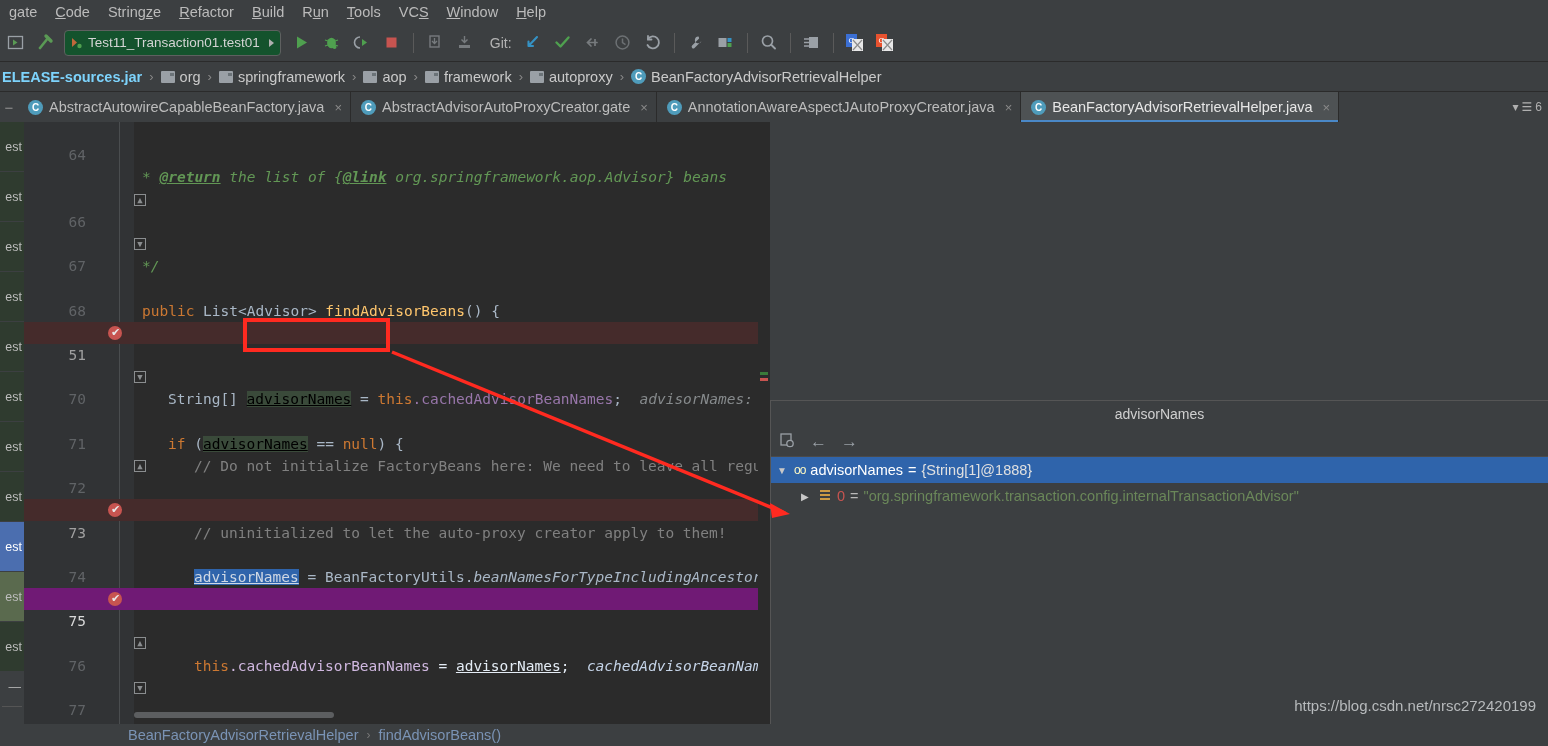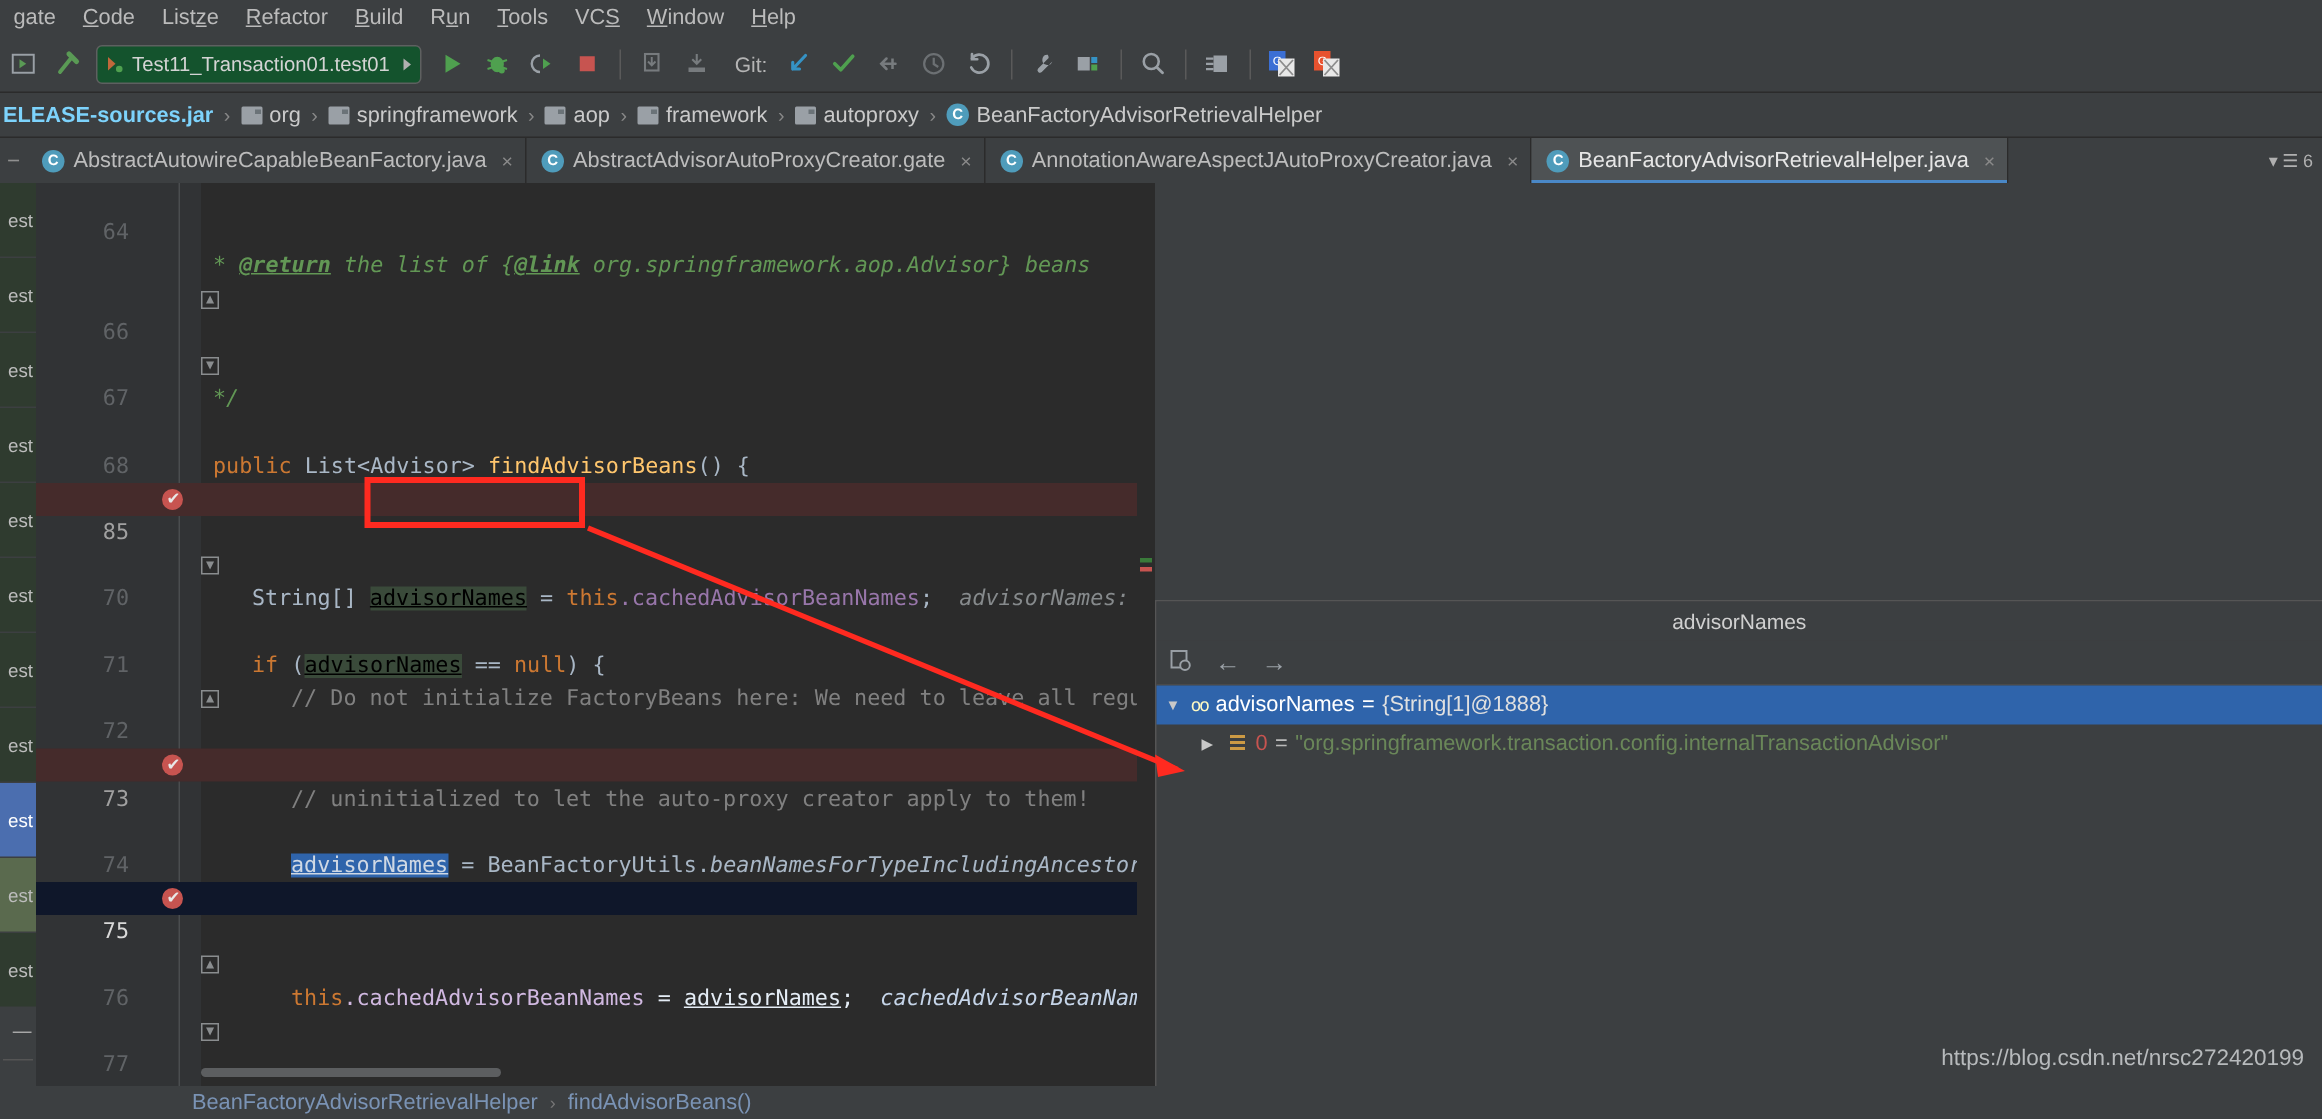--- a/index.html
+++ b/index.html
@@ -131,21 +131,21 @@
     position: relative; height: 22.2px; line-height: 22.2px;
     font-family: "DejaVu Sans Mono", monospace; font-size: 14.5px;
     white-space: pre;
   }
   .row .lnum {
     position: absolute; left: 0; width: 62px; text-align: right;
     color: #606366; font-family: "DejaVu Sans Mono", monospace; font-size: 14.5px;
   }
   .row .codetext { position: absolute; left: 118px; }
   .row.hl-red { background: #452b2b; }
-  .row.hl-blue { background: #0f172a; }
+  .row.hl-blue { background: #701a75; }
   .row.hl-red .lnum { color: #a0a0a0; }
   .row.hl-blue .lnum { color: #d8d8d8; }
 
   
   .bp {
     position: absolute; left: 84px; top: 4px; width: 14px; height: 14px;
     border-radius: 50%; background: #c75450;
   }
   .bp:after {
     content: "✔"; position: absolute; left: 3px; top: -4px; color: #e8e8e8;
@@ -251,21 +251,21 @@
   .bb-sep { color: #777; font-size: 12px; margin: 0 8px; }
 </style>
 </head>
 <body>
 
 <div id="app">
 
   <div class="menubar">
     <div class="menu-item"><span>gate</span></div>
     <div class="menu-item"><span class="mn">C</span><span>ode</span></div>
-    <div class="menu-item"><span>List</span><span class="mn">z</span><span>e</span></div>
+    <div class="menu-item"><span>String</span><span class="mn">z</span><span>e</span></div>
     <div class="menu-item"><span class="mn">R</span><span>efactor</span></div>
     <div class="menu-item"><span class="mn">B</span><span>uild</span></div>
     <div class="menu-item"><span>R</span><span class="mn">u</span><span>n</span></div>
     <div class="menu-item"><span class="mn">T</span><span>ools</span></div>
     <div class="menu-item"><span>VC</span><span class="mn">S</span></div>
     <div class="menu-item"><span class="mn">W</span><span>indow</span></div>
     <div class="menu-item"><span class="mn">H</span><span>elp</span></div>
   </div>
 
   <div class="toolbar">
@@ -512,21 +512,21 @@
           <span class="fold">▼</span>
           <span class="codetext"><span class="kw">public</span><span class="ident"> List&lt;Advisor&gt; </span><span class="mth">findAdvisorBeans</span><span class="ident">() {</span></span>
         </div>
 
         <div class="row" style="top:88.8px">
           <span class="lnum">68</span>
           <span class="codetext" style="left:144px"><span class="cmt">// Determine list of advisor bean names, if not cached already.</span></span>
         </div>
 
         <div class="row hl-red" style="top:111px">
-          <span class="lnum">85</span>
+          <span class="lnum">51</span>
           <span class="bp"></span>
           <span class="codetext" style="left:144px"><span class="ident">String[] </span><span class="usage-u">advisorNames</span><span class="ident"> = </span><span class="kw">this</span><span class="fld">.cachedAdvisorBeanNames</span><span class="ident">;</span><span class="inlv">  advisorNames: </span><span class="inlv-val">{"org.springfram...}</span></span>
         </div>
 
         <div class="row" style="top:133.2px">
           <span class="lnum">70</span>
           <span class="fold">▼</span>
           <span class="codetext" style="left:144px"><span class="kw">if</span><span class="ident"> (</span><span class="usage-u">advisorNames</span><span class="ident"> == </span><span class="kw">null</span><span class="ident">) {</span></span>
         </div>
 

